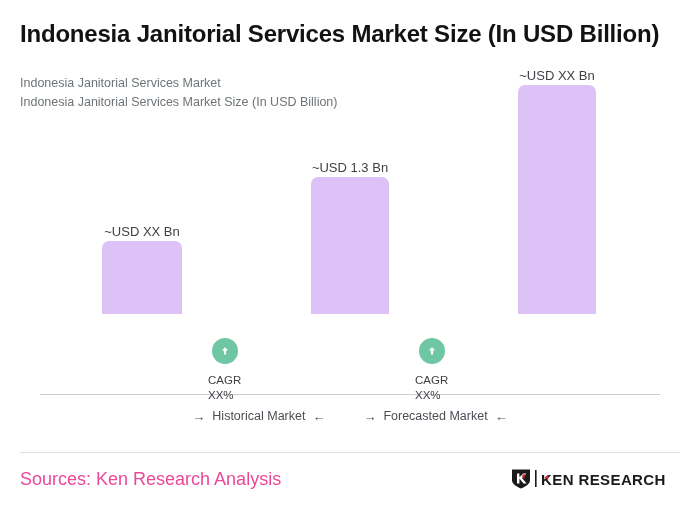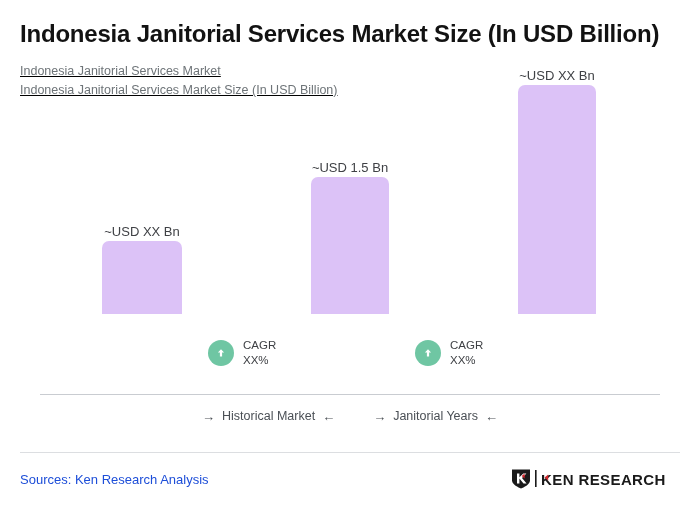--- a/index.html
+++ b/index.html
@@ -30,22 +30,21 @@
   }
   .chart-title {
     font-size: 24px;
     font-weight: bold;
     color: #121212;
     line-height: 1.32;
     letter-spacing: -0.2px;
     margin: 0;
   }
   .subtitles {
-    margin-top: 12px;
-    text-decoration: underline;
+    margin-top: 24px;
   }
   .subtitle-line {
     font-size: 12.5px;
     color: #6e7478;
     line-height: 1.55;
   }
 
   
   .plot {
     position: absolute;
@@ -76,20 +75,21 @@
     text-align: center;
     white-space: pre-line;
   }
 
   
   .cagr {
     position: absolute;
     display: flex;
     align-items: center;
     gap: 9px;
+    flex-direction: column;
   }
   .cagr-circle {
     width: 26px;
     height: 26px;
     border-radius: 50%;
     background: #6fc6a3;
     display: flex;
     align-items: center;
     justify-content: center;
     flex: none;
@@ -138,22 +138,22 @@
     position: absolute;
     left: 20px;
     top: 462px;
     width: 660px;
     height: 34px;
     display: flex;
     align-items: center;
     justify-content: space-between;
   }
   .sources {
-    font-size: 13px;
-    color: #1d4ed8;
+    font-size: 18px;
+    color: #ec4899;
   }
   .logo {
     display: flex;
     align-items: center;
     gap: 4px;
   }
   .logo svg { display: block; }
 </style>
 </head>
 <body>
@@ -177,21 +177,21 @@
 
     <div class="cagr" style="left:208px; top:338px;">
       <span class="cagr-circle">
         <svg width="12" height="12" viewBox="0 0 12 12" aria-hidden="true">
           <path d="M6 2.2 L9.1 5.6 H7.1 V9.6 H4.9 V5.6 H2.9 Z" fill="#ffffff"></path>
         </svg>
       </span>
       <span class="cagr-text"><span>CAGR</span><br><span>XX%</span></span>
     </div>
 
-    <div class="bar-label" style="left:311px; width:78px; bottom:263px;">~USD 1.5 Bn</div>
+    <div class="bar-label" style="left:311px; width:78px; bottom:263px;">~USD 1.3 Bn</div>
     <div class="bar" style="left:311px; width:78px; height:137px;"></div>
 
     <div class="cagr" style="left:415px; top:338px;">
       <span class="cagr-circle">
         <svg width="12" height="12" viewBox="0 0 12 12" aria-hidden="true">
           <path d="M6 2.2 L9.1 5.6 H7.1 V9.6 H4.9 V5.6 H2.9 Z" fill="#ffffff"></path>
         </svg>
       </span>
       <span class="cagr-text"><span>CAGR</span><br><span>XX%</span></span>
     </div>
@@ -202,21 +202,21 @@
   </div>
 
   <div class="years">
     <div class="year-item">
       <span class="year-arrow">→</span>
       <span>Historical Market</span>
       <span class="year-arrow">←</span>
     </div>
     <div class="year-item">
       <span class="year-arrow">→</span>
-      <span>Janitorial Years</span>
+      <span>Forecasted Market</span>
       <span class="year-arrow">←</span>
     </div>
   </div>
 
   <div class="footer-divider"></div>
   <div class="footer">
     <div class="sources">Sources: Ken Research Analysis</div>
     <div class="logo">
       <svg width="170" height="22" viewBox="0 0 170 22" aria-hidden="true">
 

